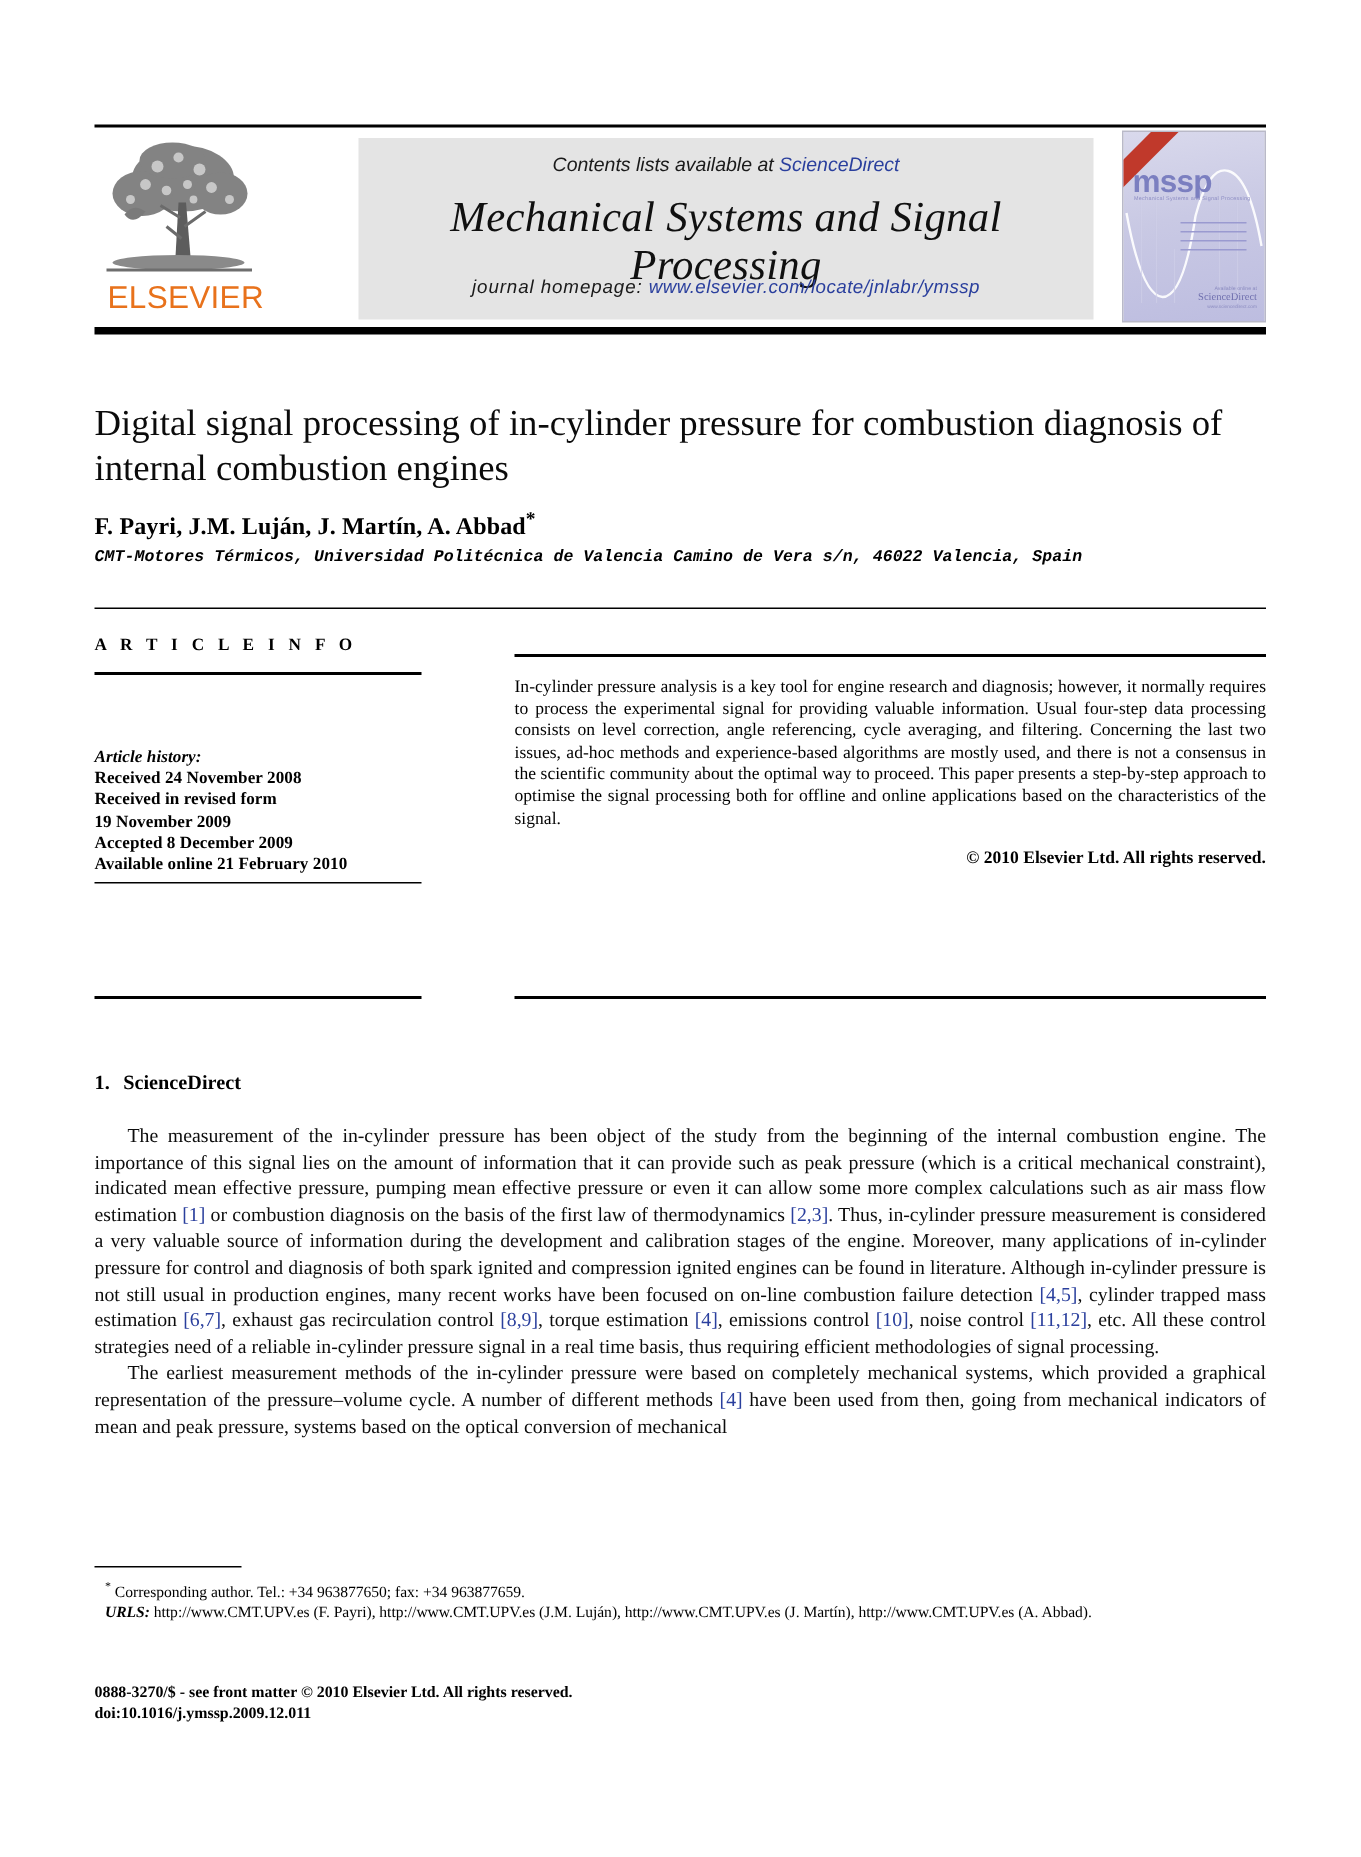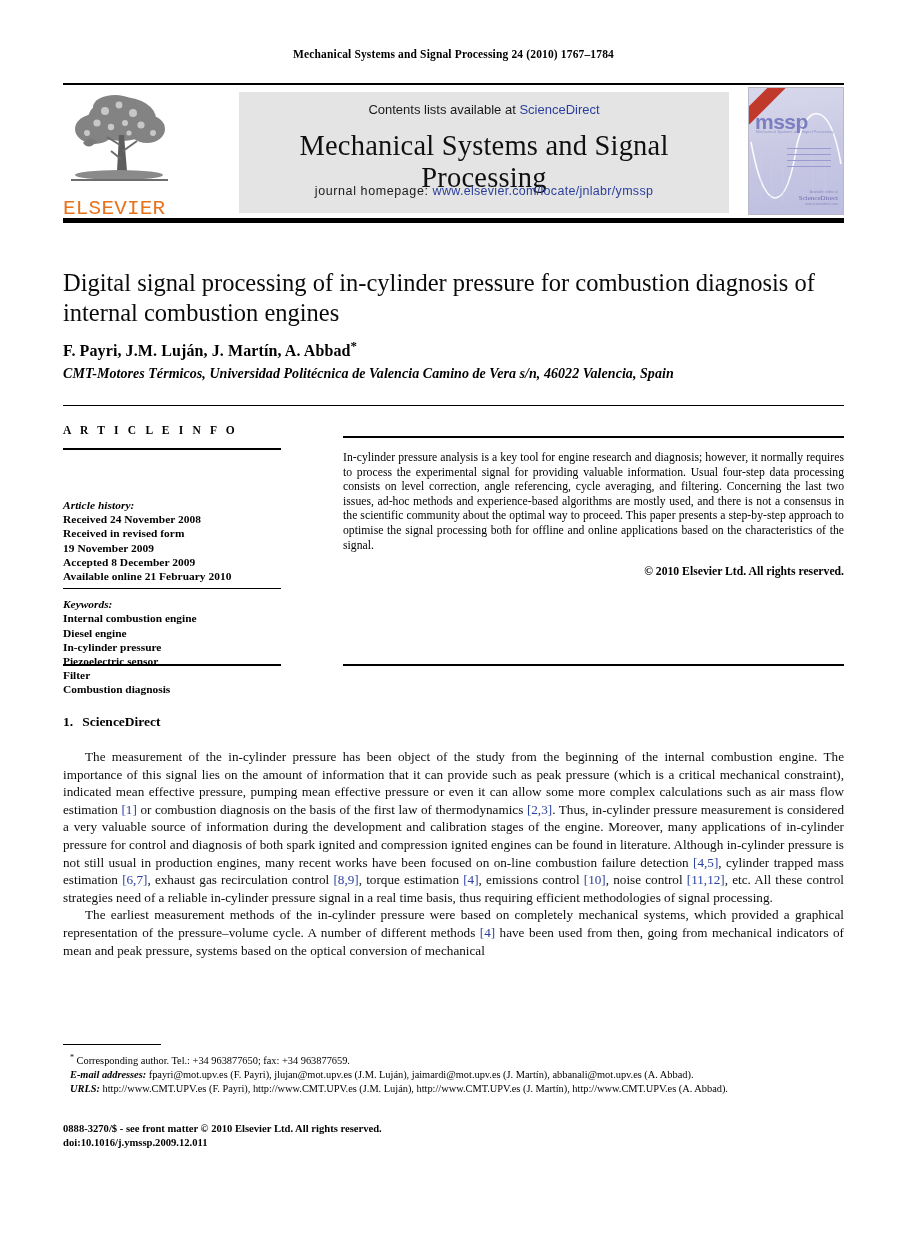--- a/index.html
+++ b/index.html
@@ -56,34 +56,34 @@
   }
   .elsevier-tree {
     position: absolute;
     left: 4px; top: 2px;
     width: 105px; height: 100px;
   }
   .elsevier-word {
     position: absolute;
     left: 0px; top: 100px;
     width: 113px;
-    text-align: left;
-    font-family: Liberation Mono, monospace;
+    text-align: right;
+    font-family: Liberation Sans, sans-serif;
     font-size: 21px;
     font-weight: normal;
     letter-spacing: 0.2px;
     color: #E8721C;
-    margin-top: 10px;
   }
   .masthead-center {
     position: absolute;
     left: 176px; top: 5px;
     width: 490px;
     height: 121px;
     background: #e4e4e4;
+    font-style: italic;
   }
   .contents-line {
     position: absolute;
     left: 0; top: 10px;
     width: 490px;
     text-align: center;
     font-family: "Liberation Sans", sans-serif;
     font-size: 13px;
     color: #1a1a1a;
   }
@@ -190,24 +190,24 @@
     font-family: "Liberation Serif", serif;
     font-size: 16px;
     font-weight: bold;
     letter-spacing: 0.1px;
   }
   .authors .star { font-size: 13px; vertical-align: super; }
   .affiliation {
     position: absolute;
     left: 63px; top: 366px;
     width: 790px;
-    font-family: Liberation Serif, serif;
+    font-family: Liberation Mono, monospace;
     font-style: italic;
     font-weight: bold;
-    font-size: 14px;
+    font-size: 11px;
     letter-spacing: 0.05px;
   }
 
   
   .rule-mid {
     position: absolute;
     left: 63px; top: 405px;
     width: 781px;
     height: 1px;
     background: #000;
@@ -342,21 +342,20 @@
     font-size: 10.6px;
     font-weight: bold;
     line-height: 14px;
   }
 </style>
 </head>
 <body>
 
 <div class="page">
 
-  <div class="running-head">Mechanical Systems and Signal Processing 24 (2010) 1767–1784</div>
 
   <div class="rule-top"></div>
 
   <div class="masthead">
 
     <div class="elsevier-logo">
       <svg class="elsevier-tree" viewBox="0 0 105 100" xmlns="http://www.w3.org/2000/svg">
         <rect x="0" y="0" width="105" height="100" fill="#ffffff"></rect>
         <g fill="#6e6e6e" opacity="0.85">
           <ellipse cx="55" cy="30" rx="34" ry="22"></ellipse>
@@ -432,29 +431,20 @@
     <div class="hr-in"></div>
     <div class="hist-block">
       <div class="lbl">Article history:</div>
       <div>Received 24 November 2008</div>
       <div>Received in revised form</div>
       <div>19 November 2009</div>
       <div>Accepted 8 December 2009</div>
       <div>Available online 21 February 2010</div>
     </div>
     <div class="hr-sub"></div>
-    <div class="kw-block">
-      <div class="lbl">Keywords:</div>
-      <div>Internal combustion engine</div>
-      <div>Diesel engine</div>
-      <div>In-cylinder pressure</div>
-      <div>Piezoelectric sensor</div>
-      <div>Filter</div>
-      <div>Combustion diagnosis</div>
-    </div>
   </div>
 
   <div class="col-abs">
     <div class="hr-in"></div>
     <div class="abstract-body">In-cylinder pressure analysis is a key tool for engine research and diagnosis; however, it normally requires to process the experimental signal for providing valuable information. Usual four-step data processing consists on level correction, angle referencing, cycle averaging, and filtering. Concerning the last two issues, ad-hoc methods and experience-based algorithms are mostly used, and there is not a consensus in the scientific community about the optimal way to proceed. This paper presents a step-by-step approach to optimise the signal processing both for offline and online applications based on the characteristics of the signal.</div>
     <div class="copyright">© 2010 Elsevier Ltd. All rights reserved.</div>
   </div>
 
   <div class="hr-close-left"></div>
   <div class="hr-close-right"></div>
@@ -468,21 +458,20 @@
       <span>The measurement of the in-cylinder pressure has been object of the study from the beginning of the internal combustion engine. The importance of this signal lies on the amount of information that it can provide such as peak pressure (which is a critical mechanical constraint), indicated mean effective pressure, pumping mean effective pressure or even it can allow some more complex calculations such as air mass flow estimation </span><span class="cite">[1]</span><span> or combustion diagnosis on the basis of the first law of thermodynamics </span><span class="cite">[2,3]</span><span>. Thus, in-cylinder pressure measurement is considered a very valuable source of information during the development and calibration stages of the engine. Moreover, many applications of in-cylinder pressure for control and diagnosis of both spark ignited and compression ignited engines can be found in literature. Although in-cylinder pressure is not still usual in production engines, many recent works have been focused on on-line combustion failure detection </span><span class="cite">[4,5]</span><span>, cylinder trapped mass estimation </span><span class="cite">[6,7]</span><span>, exhaust gas recirculation control </span><span class="cite">[8,9]</span><span>, torque estimation </span><span class="cite">[4]</span><span>, emissions control </span><span class="cite">[10]</span><span>, noise control </span><span class="cite">[11,12]</span><span>, etc. All these control strategies need of a reliable in-cylinder pressure signal in a real time basis, thus requiring efficient methodologies of signal processing.</span>
     </p>
     <p>
       <span>The earliest measurement methods of the in-cylinder pressure were based on completely mechanical systems, which provided a graphical representation of the pressure–volume cycle. A number of different methods </span><span class="cite">[4]</span><span> have been used from then, going from mechanical indicators of mean and peak pressure, systems based on the optical conversion of mechanical</span>
     </p>
   </div>
 
   <div class="fn-rule"></div>
   <div class="footnotes">
     <span class="ind"><span class="fn-star">*</span> <span>Corresponding author. Tel.: +34 963877650; fax: +34 963877659.</span></span>
-    <span class="ind"><span class="lbl">E-mail addresses:</span><span> fpayri@mot.upv.es (F. Payri), jlujan@mot.upv.es (J.M. Luján), jaimardi@mot.upv.es (J. Martín), abbanali@mot.upv.es (A. Abbad).</span></span>
     <span class="ind"><span class="lbl">URLS:</span><span> http://www.CMT.UPV.es (F. Payri), http://www.CMT.UPV.es (J.M. Luján), http://www.CMT.UPV.es (J. Martín), http://www.CMT.UPV.es (A. Abbad).</span></span>
   </div>
 
   <div class="issn">
     <div>0888-3270/$ - see front matter © 2010 Elsevier Ltd. All rights reserved.</div>
     <div>doi:10.1016/j.ymssp.2009.12.011</div>
   </div>
 
 </div>
 

